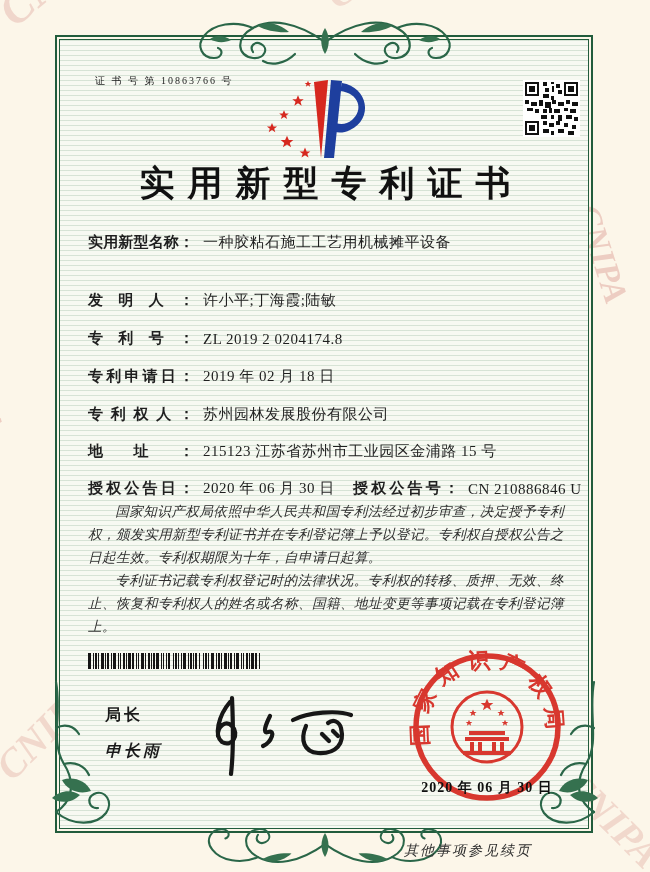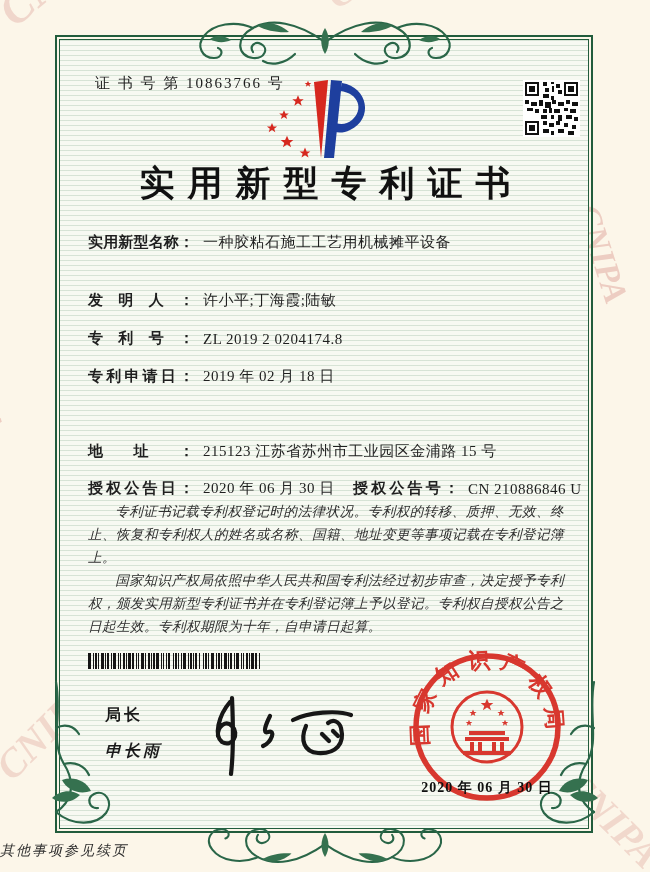--- a/index.html
+++ b/index.html
@@ -21,41 +21,41 @@
          background:var(--inner);
          background-image:repeating-linear-gradient(180deg,
             rgba(130,170,140,.28) 0px, rgba(130,170,140,.28) 1px,
             rgba(255,255,255,0) 1px, rgba(255,255,255,0) 5px);}
 
   .orn{position:absolute;z-index:4;pointer-events:none;}
   .orn path{stroke:#2a6648;fill:none;stroke-width:2.2;stroke-linecap:round;}
   .orn .fil{fill:#35714f;stroke:none;}
 
   .abs{position:absolute;z-index:5;}
-  .cert-no{left:95px;top:74px;font-size:15px;letter-spacing:2px;color:var(--ink);}
+  .cert-no{left:95px;top:74px;font-size:10px;letter-spacing:2px;color:var(--ink);}
   .title{left:0;top:160px;width:650px;text-align:center;font-size:35px;font-weight:bold;
          letter-spacing:13px;text-indent:13px;color:#111;}
 
   .row{left:88px;width:490px;font-size:15px;color:#1f1f1f;white-space:nowrap;}
   .lbl{display:inline-block;width:106px;text-align:justify;text-align-last:justify;
        font-weight:bold;vertical-align:bottom;}
   .val{margin-left:9px;letter-spacing:.5px;}
   .row2{left:353px;}
 
   .paras{left:88px;top:500px;width:476px;font-size:13.6px;line-height:23px;
          font-style:italic;color:#2e2e2e;text-align:justify;}
   .paras p{margin:0;text-indent:2em;letter-spacing:.4px;}
 
   .dir{left:105px;font-family:"Liberation Sans","DejaVu Sans",sans-serif;
        font-size:16px;font-weight:bold;letter-spacing:3px;color:#1a1a1a;}
 
   .seal-date{left:407px;top:779px;width:160px;text-align:center;font-size:14px;
        font-weight:bold;letter-spacing:1px;color:#101010;z-index:7;}
   .page-no{left:55px;top:804px;width:534px;text-align:center;font-size:13px;color:#222;}
-  .footer-note{left:0;top:842px;width:532px;text-align:left;font-size:14px;
+  .footer-note{left:0;top:842px;width:532px;text-align:right;font-size:14px;
        font-style:italic;letter-spacing:2px;color:#2e2e2e;}
 </style>
 </head>
 <body>
 
 <div class="page">
 
   <span class="wm" style="left:-12px;top:-4px;font-size:46px;opacity:.32;transform:rotate(-40deg);">CNIPA</span>
   <span class="wm" style="left:316px;top:-20px;font-size:40px;opacity:.28;transform:rotate(-35deg);">CNIPA</span>
   <span class="wm" style="left:604px;top:200px;font-size:34px;opacity:.42;transform:rotate(72deg);">CNIPA</span>
@@ -196,33 +196,36 @@
   <div class="abs title">实用新型专利证书</div>
   <div class="abs row" style="top:291px;">
     <span class="lbl">发明人：</span><span class="val">许小平;丁海霞;陆敏</span>
   </div>
   <div class="abs row" style="top:329px;">
     <span class="lbl">专利号：</span><span class="val">ZL 2019 2 0204174.8</span>
   </div>
   <div class="abs row" style="top:367px;">
     <span class="lbl">专利申请日：</span><span class="val">2019 年 02 月 18 日</span>
   </div>
+  <div class="abs row" style="top:405px;">
+    <span class="lbl">专利权人：</span><span class="val">苏州园林发展股份有限公司</span>
+  </div>
   <div class="abs row" style="top:442px;">
     <span class="lbl">地址：</span><span class="val">215123 江苏省苏州市工业园区金浦路 15 号</span>
   </div>
   <div class="abs row" style="top:479px;">
     <span class="lbl">授权公告日：</span><span class="val">2020 年 06 月 30 日</span>
   </div>
   <div class="abs row row2" style="top:479px;">
     <span class="lbl">授权公告号：</span><span class="val">CN 210886846 U</span>
   </div>
 
   <div class="abs paras">
+    <p>国家知识产权局依照中华人民共和国专利法经过初步审查，决定授予专利权，颁发实用新型专利证书并在专利登记簿上予以登记。专利权自授权公告之日起生效。专利权期限为十年，自申请日起算。</p>
     <p>专利证书记载专利权登记时的法律状况。专利权的转移、质押、无效、终止、恢复和专利权人的姓名或名称、国籍、地址变更等事项记载在专利登记簿上。</p>
-    <p>国家知识产权局依照中华人民共和国专利法经过初步审查，决定授予专利权，颁发实用新型专利证书并在专利登记簿上予以登记。专利权自授权公告之日起生效。专利权期限为十年，自申请日起算。</p>
   </div>
 
   <svg class="abs" style="left:88px;top:653px;" width="172" height="16" viewBox="0 0 172 16">
     <line x1="0" y1="8" x2="172" y2="8" stroke="#151515" stroke-width="16" stroke-dasharray="3 2 1 1 2 1 1 2 3 1 1 1 2 2 1 1 3 2 1 1 1 2 2 1 1 1 3 1 2 2 1 1 1 2 3 1 1 2 2 1 1 1 2 1 3 2 1 1 1 2 1 1 2 3 1 1 2 1 1 2 1 1 3 2 1 1 2 1 1 1 2 2 1 3 1 1 2 1 1 2"></line>
   </svg>
 
   <div class="abs dir" style="top:705px;">局长</div>
   <div class="abs dir" style="top:741px;font-style:italic;">申长雨</div>
 
   <svg class="abs" style="left:190px;top:690px;" width="165" height="88" viewBox="0 0 165 88">

